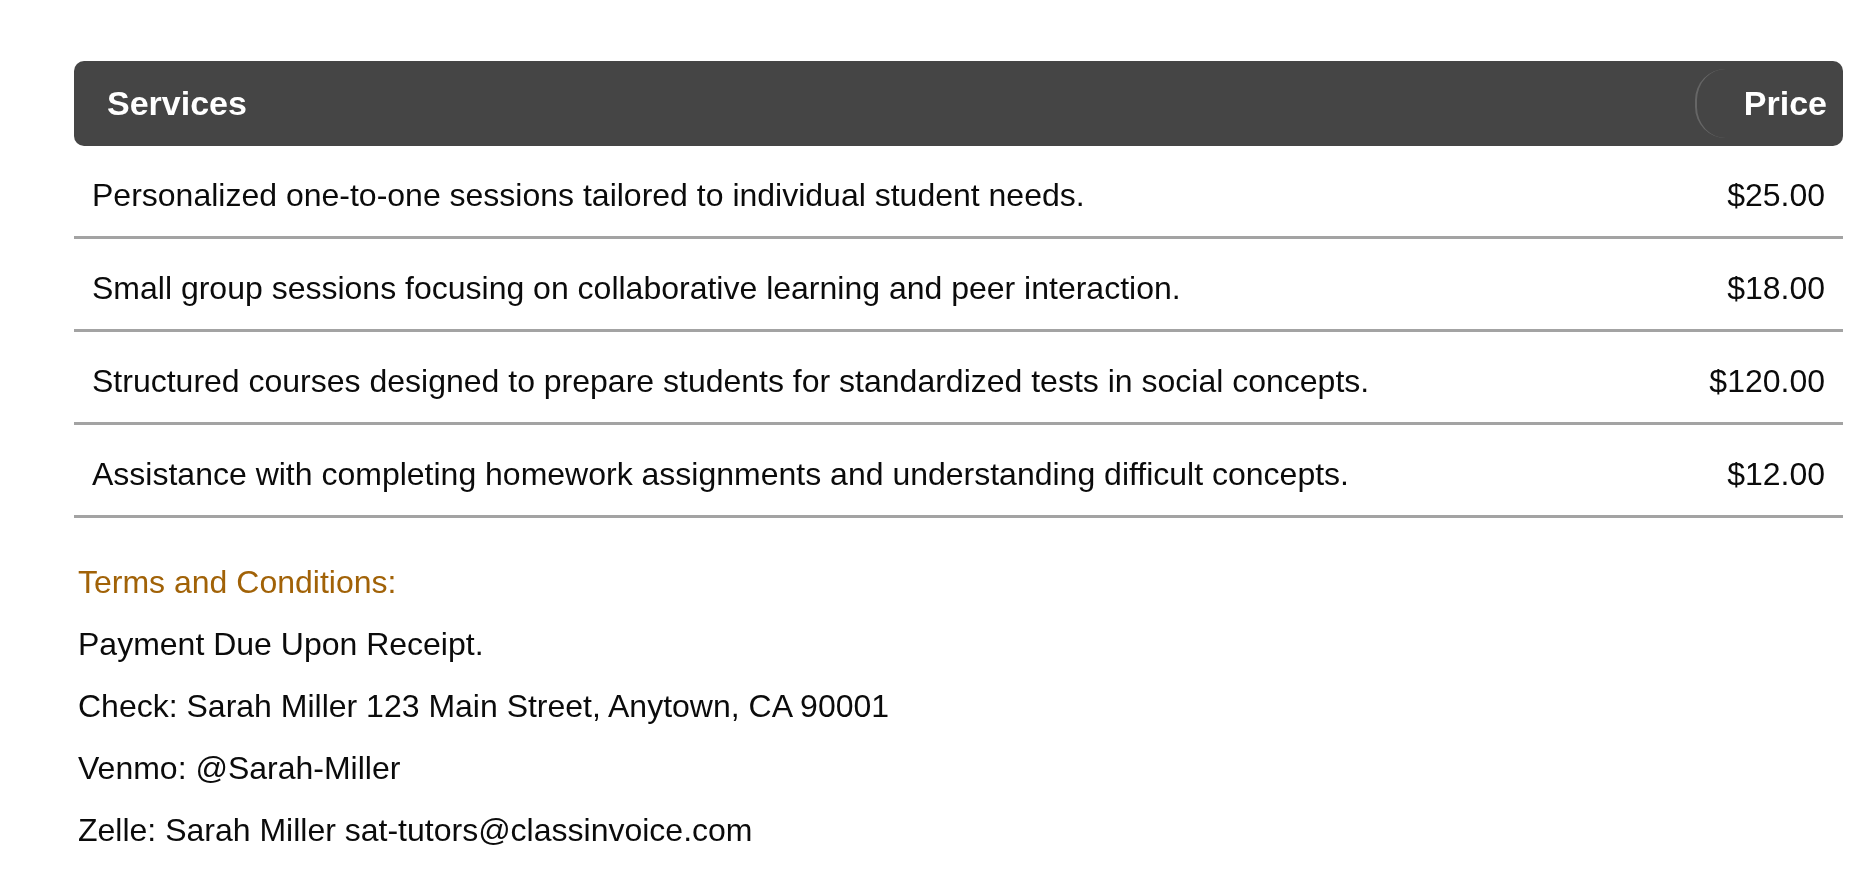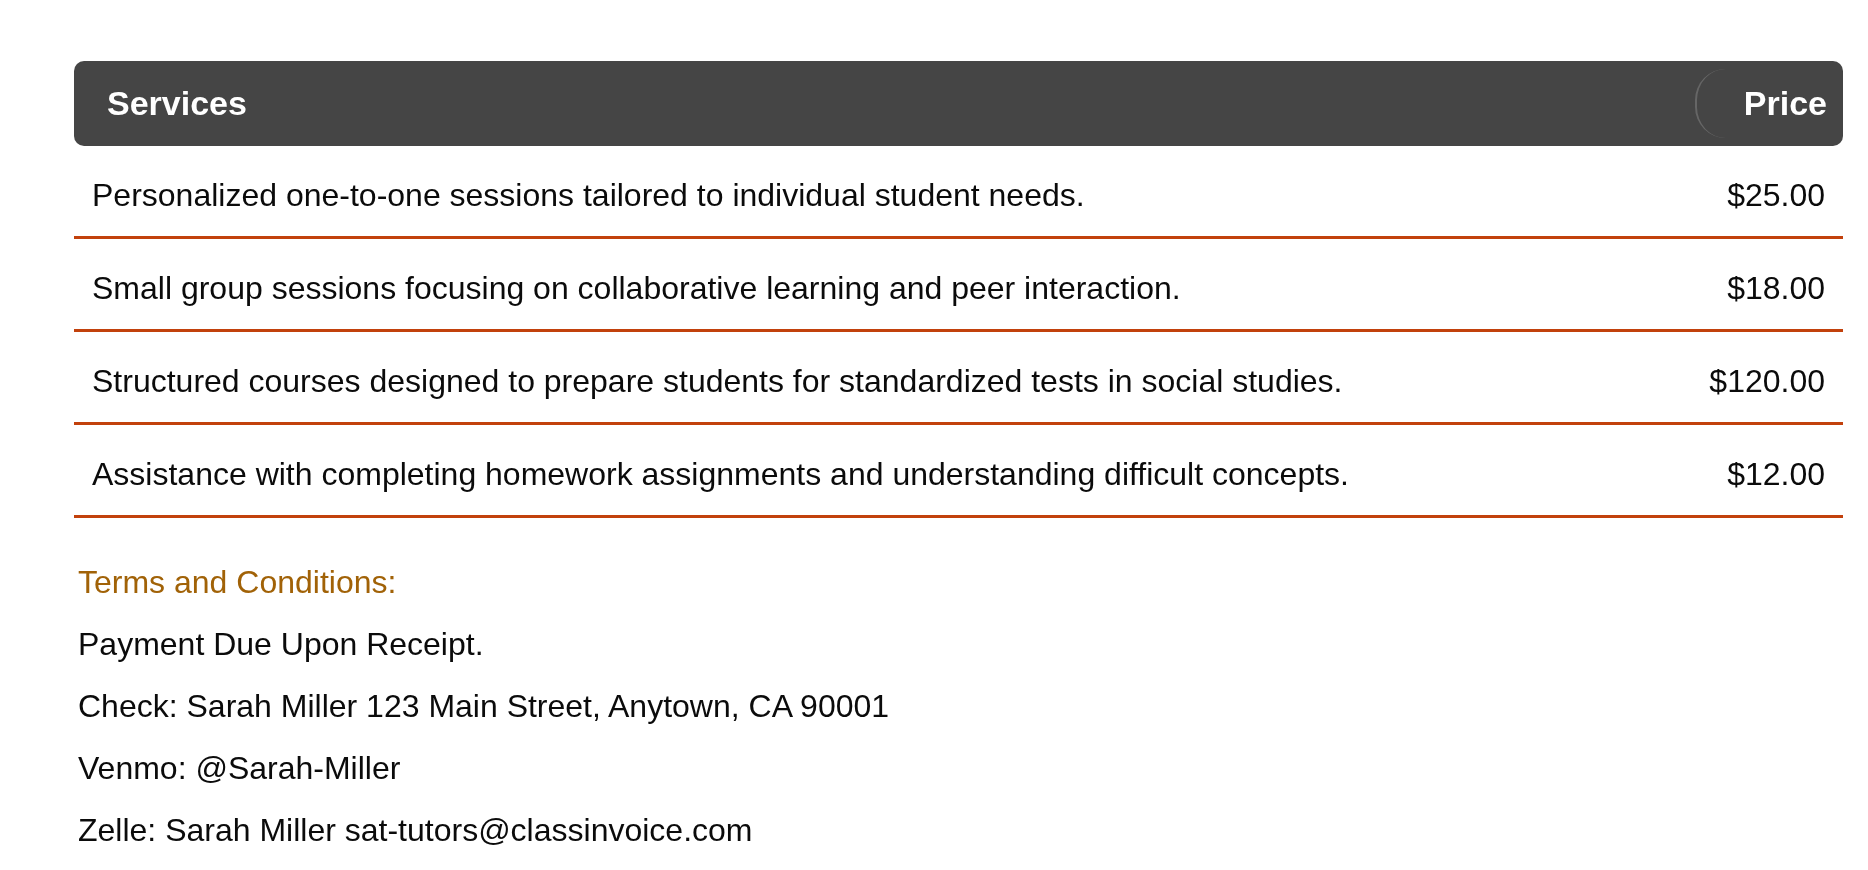--- a/index.html
+++ b/index.html
@@ -31,21 +31,21 @@
     justify-content: flex-end;
     padding-right: 8px;
     border-left: 2px solid rgba(255,255,255,0.18);
     border-radius: 31px;
   }
 
   .data-row {
     display: flex;
     align-items: center;
     height: 85px;
-    border-bottom: 3px solid #c2410c;
+    border-bottom: 3px solid #a3a3a3;
     font-size: 32px;
   }
   .td-service { flex: 1; padding-left: 10px; }
   .td-price { width: 165px; text-align: right; padding-right: 10px; }
 
   .total-row {
     display: flex;
     align-items: center;
     height: 85px;
     font-size: 32px;
@@ -78,21 +78,21 @@
       <div class="td-service">Personalized one-to-one sessions tailored to individual student needs.</div>
       <div class="td-price">$25.00</div>
     </div>
 
     <div class="data-row">
       <div class="td-service">Small group sessions focusing on collaborative learning and peer interaction.</div>
       <div class="td-price">$18.00</div>
     </div>
 
     <div class="data-row">
-      <div class="td-service">Structured courses designed to prepare students for standardized tests in social studies.</div>
+      <div class="td-service">Structured courses designed to prepare students for standardized tests in social concepts.</div>
       <div class="td-price">$120.00</div>
     </div>
 
     <div class="data-row">
       <div class="td-service">Assistance with completing homework assignments and understanding difficult concepts.</div>
       <div class="td-price">$12.00</div>
     </div>
 
 
   </div>

